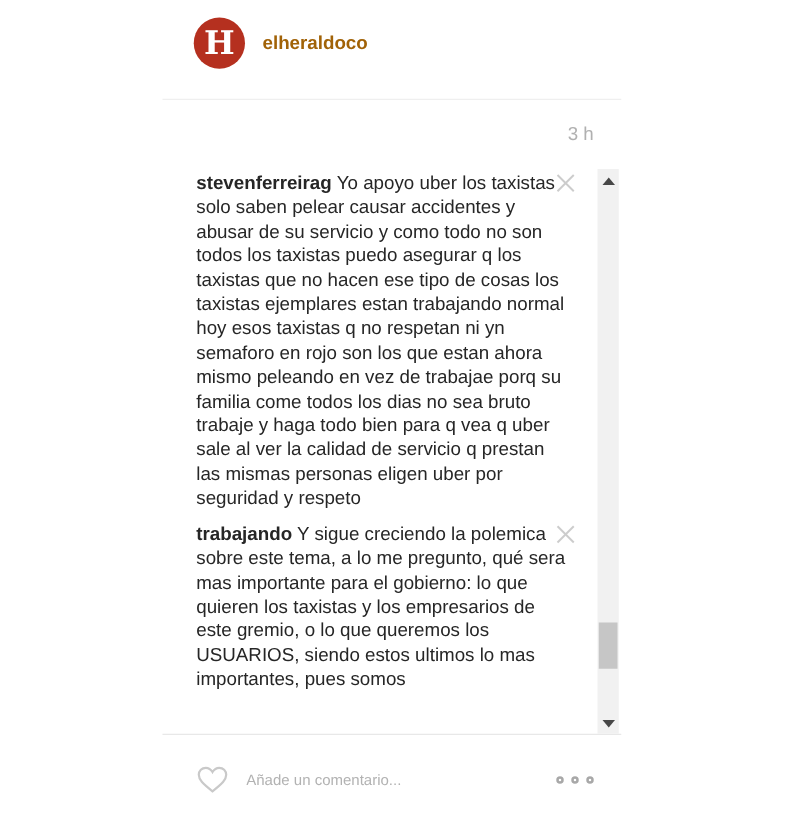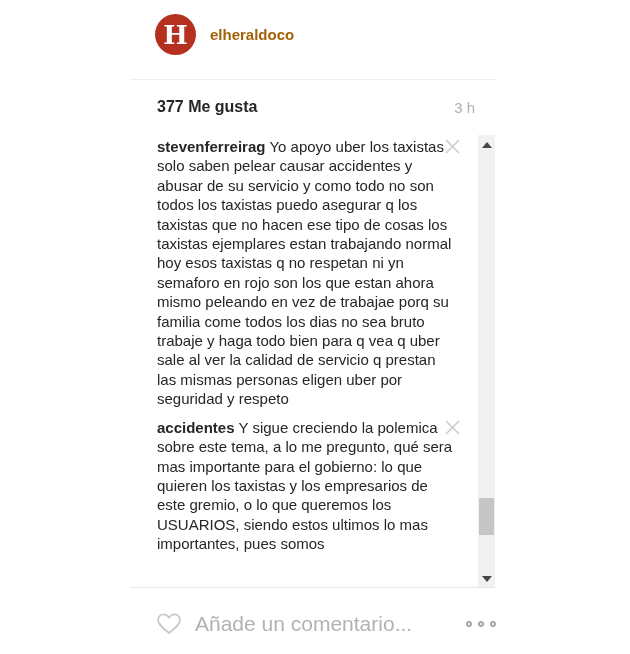--- a/index.html
+++ b/index.html
@@ -35,57 +35,56 @@
   .sb-arrow.down { bottom:2px; }
   .tri-up { width:0; height:0; border-left:5px solid transparent; border-right:5px solid transparent;
             border-bottom:6px solid #474747; }
   .tri-down { width:0; height:0; border-left:5px solid transparent; border-right:5px solid transparent;
               border-top:6px solid #474747; }
   .sb-thumb { position:absolute; left:1px; top:363px; width:15px; height:37px; background:#c6c6c6; cursor:grab; }
 
   
   .add-comment { position:relative; height:66px; display:flex; align-items:center; padding:6px 22px 0 25px; }
   .heart-btn { background:none; border:none; padding:0; width:30px; height:28px; cursor:pointer; }
-  .comment-input { flex:1; border:none; outline:none; margin-left:12px; font-size:21px;
+  .comment-input { flex:1; border:none; outline:none; margin-left:12px; font-size:12px;
                    font-family:"Liberation Sans", sans-serif; color:#262626; background:transparent; }
   .comment-input::placeholder { color:#b2b2b2; }
   .more-dots { display:flex; gap:6px; background:none; border:none; padding:0; cursor:pointer; align-items:center; }
   .dot { width:6px; height:6px; border-radius:50%; border:2px solid #a8a8a8; }
 </style>
 </head>
 <body>
 
 <div class="post">
 
   <div class="header">
     <div class="avatar">
       <span>H</span>
     </div>
     <span class="username">elheraldoco</span>
   </div>
 
   <div class="likes-row">
-    <span class="likes">377 Me gusta</span>
     <span class="timestamp">3 h</span>
   </div>
 
   <div class="comments">
 
     <div class="comment">
       <span class="c-user">stevenferreirag</span><span class="c-text">Yo apoyo uber los taxistas solo saben pelear causar accidentes y abusar de su servicio y como todo no son todos los taxistas puedo asegurar q los taxistas que no hacen ese tipo de cosas los taxistas ejemplares estan trabajando normal hoy esos taxistas q no respetan ni yn semaforo en rojo son los que estan ahora mismo peleando en vez de trabajae porq su familia come todos los dias no sea bruto trabaje y haga todo bien para q vea q uber sale al ver la calidad de servicio q prestan las mismas personas eligen uber por seguridad y respeto</span>
       <button class="c-close">
         <svg width="17" height="17" viewBox="0 0 17 17">
           <line x1="2" y1="2" x2="15" y2="15" stroke="#cccccc" stroke-width="1.6"></line>
           <line x1="15" y1="2" x2="2" y2="15" stroke="#cccccc" stroke-width="1.6"></line>
         </svg>
       </button>
     </div>
 
     <div class="comment">
-      <span class="c-user">accidentes</span><span class="c-text">Y sigue creciendo la polemica sobre este tema, a lo me pregunto, qué sera mas importante para el gobierno: lo que quieren los taxistas y los empresarios de este gremio, o lo que queremos los USUARIOS, siendo estos ultimos lo mas importantes, pues somos</span>
+      <span class="c-user">trabajando</span><span class="c-text">Y sigue creciendo la polemica sobre este tema, a lo me pregunto, qué sera mas importante para el gobierno: lo que quieren los taxistas y los empresarios de este gremio, o lo que queremos los USUARIOS, siendo estos ultimos lo mas importantes, pues somos</span>
       <button class="c-close">
         <svg width="17" height="17" viewBox="0 0 17 17">
           <line x1="2" y1="2" x2="15" y2="15" stroke="#cccccc" stroke-width="1.6"></line>
           <line x1="15" y1="2" x2="2" y2="15" stroke="#cccccc" stroke-width="1.6"></line>
         </svg>
       </button>
     </div>
 
     <div class="scrollbar">
       <div class="sb-arrow up">

